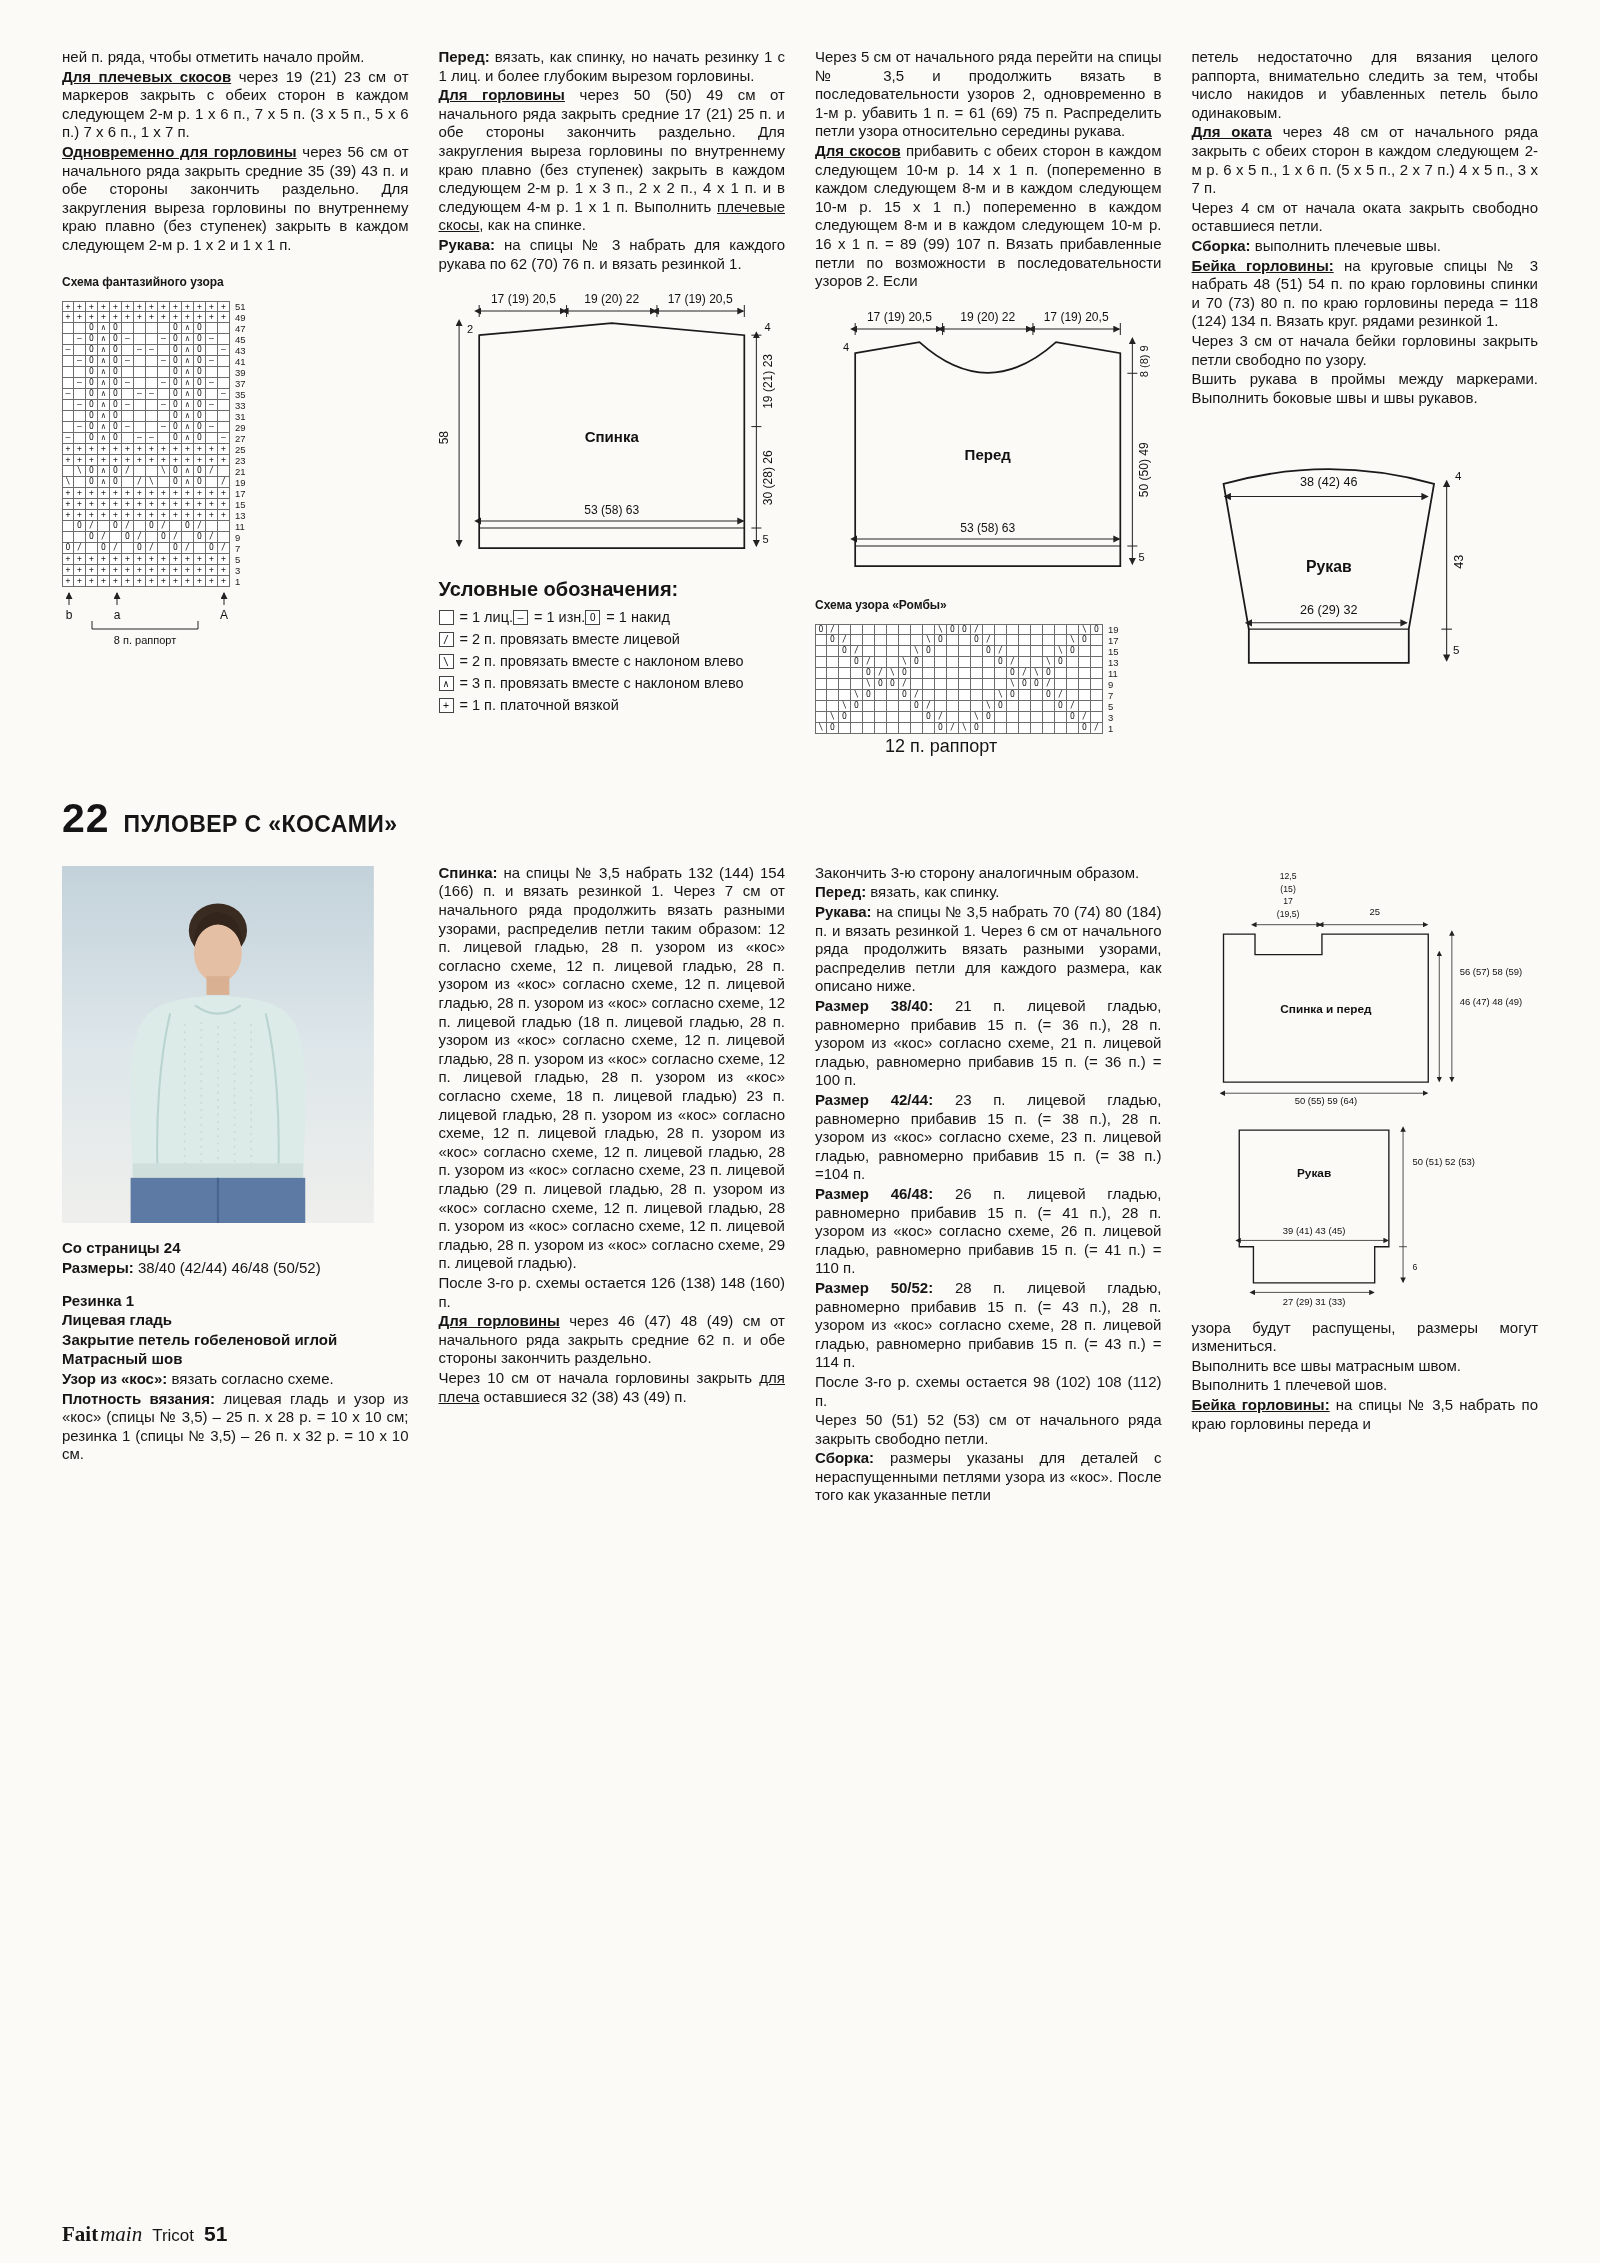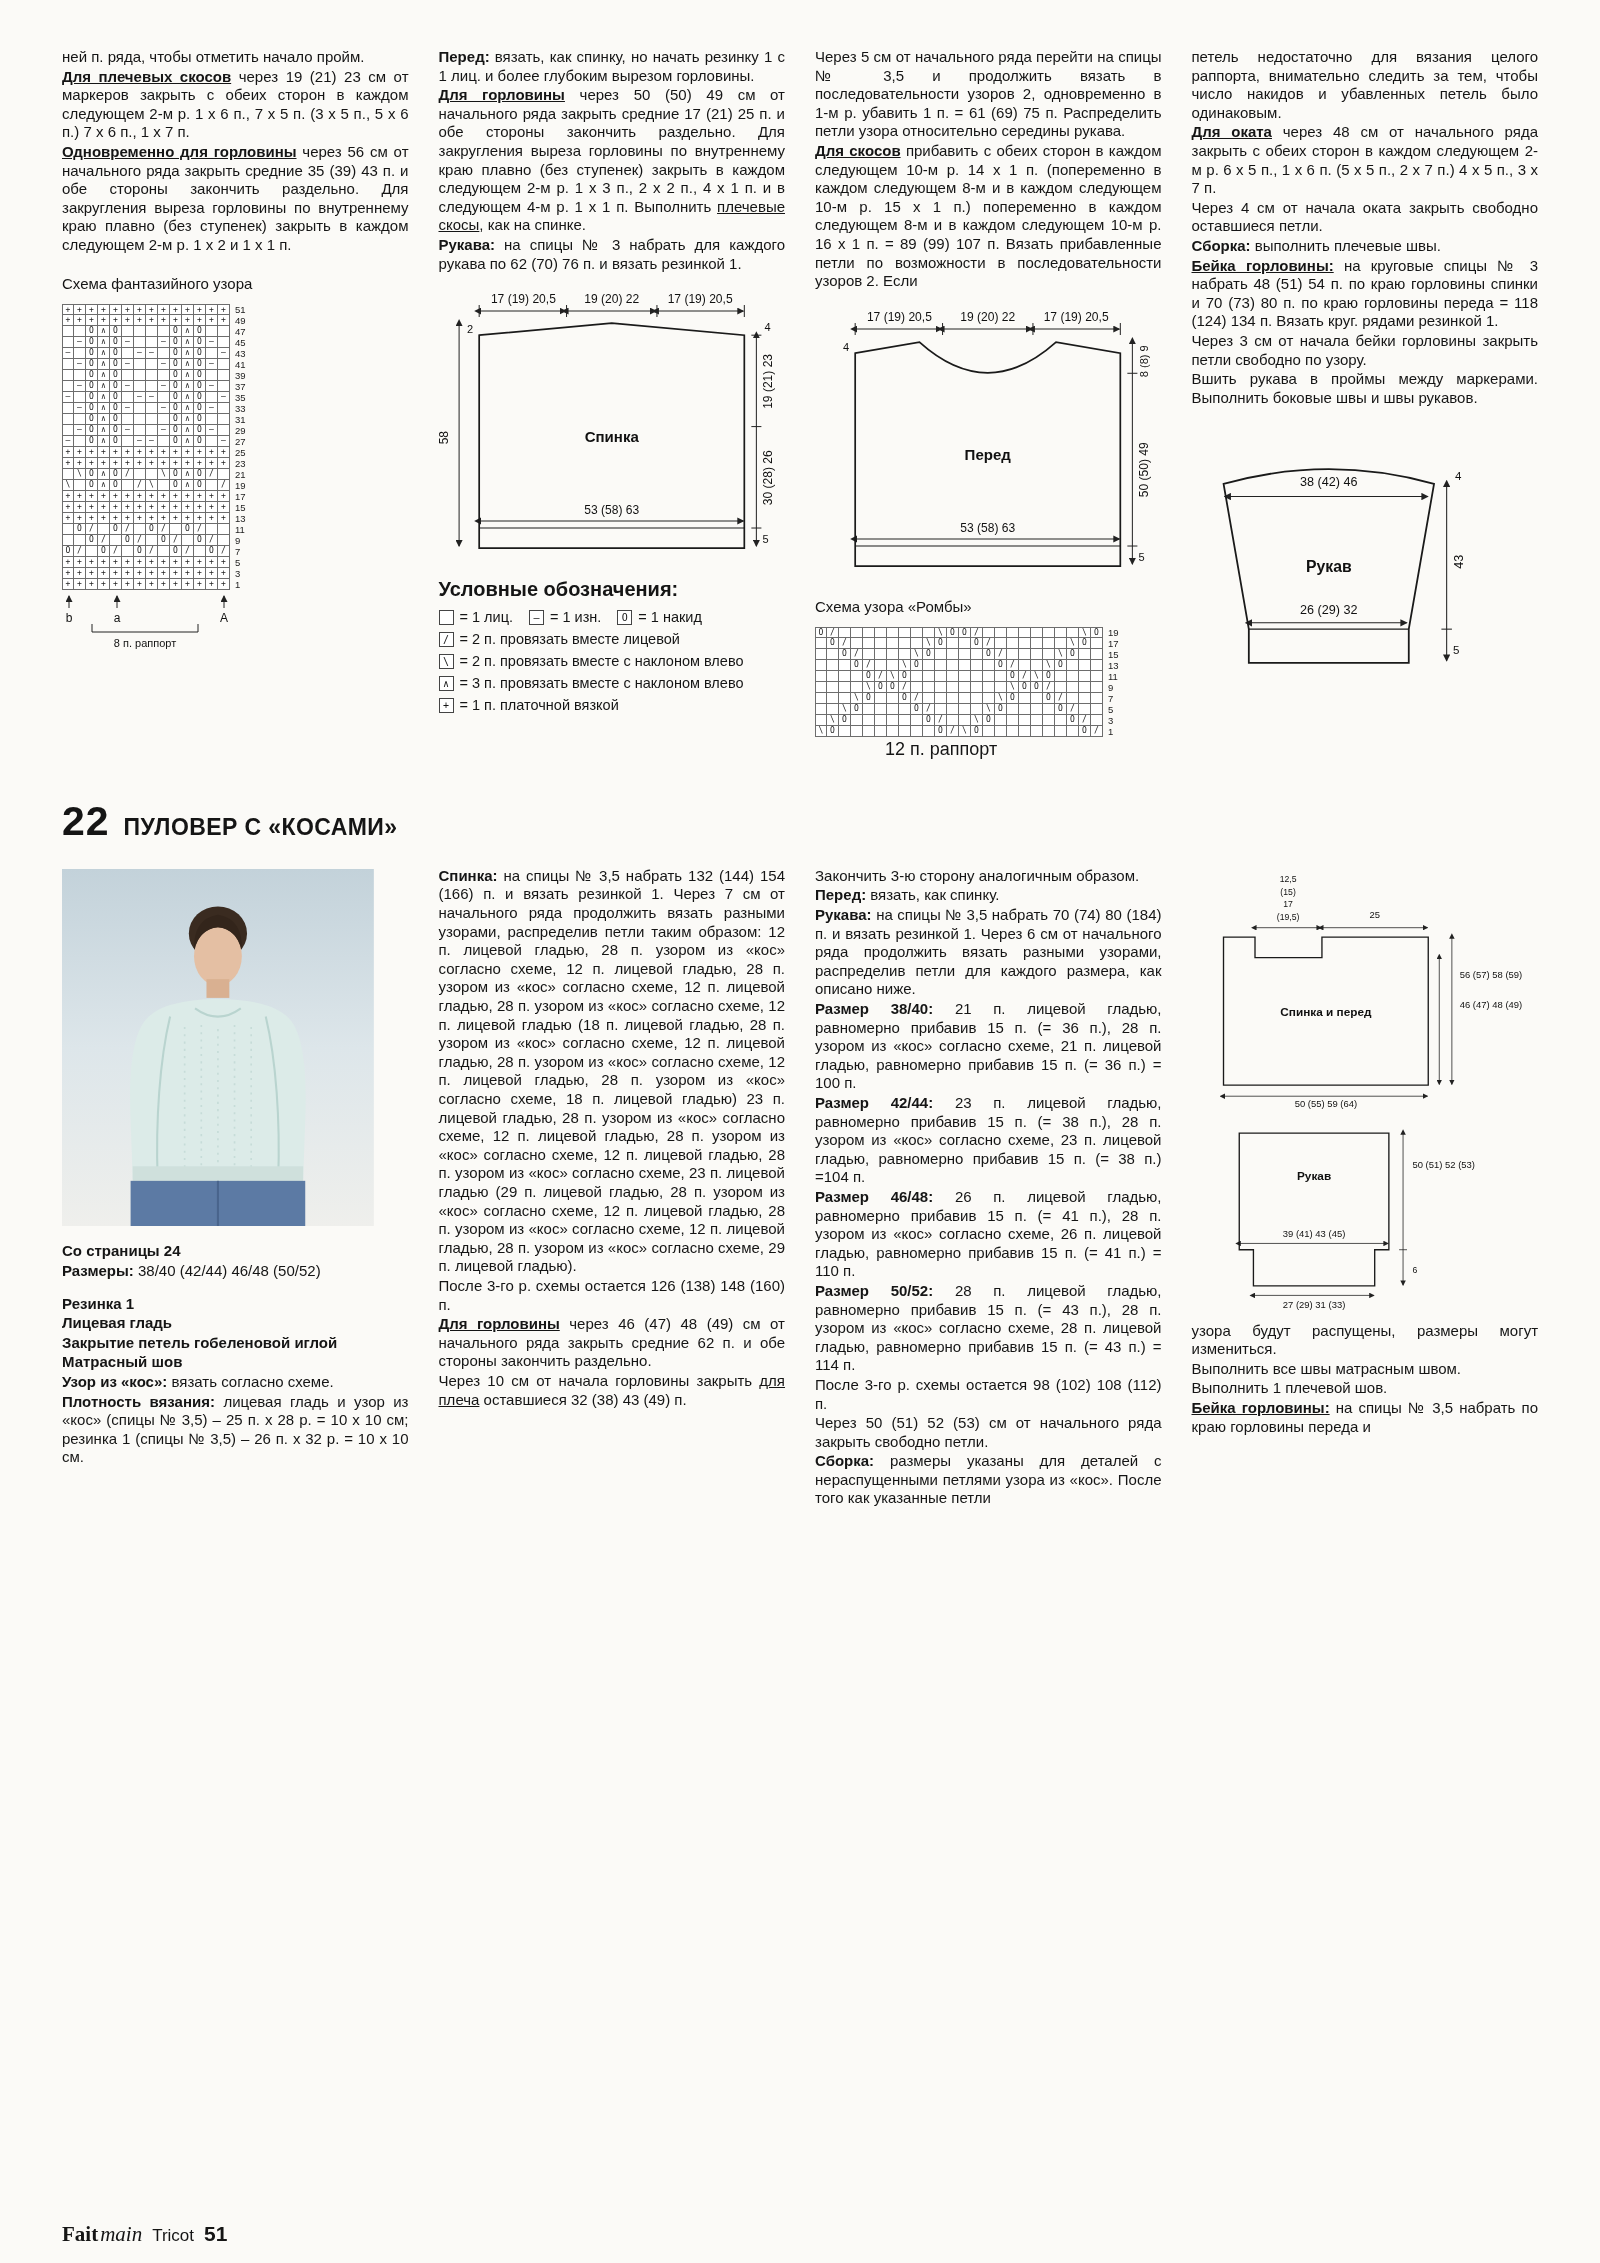--- a/index.html
+++ b/index.html
@@ -7,31 +7,31 @@
   body{width:1600px;min-height:2263px;font-family:"Liberation Sans",sans-serif;color:#151515}
   .page{display:flex;flex-direction:column;min-height:2263px;padding:48px 62px 16px}
   .top-grid,.bottom-grid{display:grid;grid-template-columns:repeat(4,1fr);column-gap:30px}
   .col{min-width:0}
   .par{font-size:15px;line-height:1.24;text-align:justify;margin:0 0 1px}
   .par-gap{height:12px}
   .seg-n{font-weight:normal}
   .seg-b{font-weight:bold}
   .seg-u{text-decoration:underline}
   .seg-bu{font-weight:bold;text-decoration:underline}
-  .chart-title{font-size:15px;font-weight:normal;margin:20px 0 10px}
+  .chart-title{font-size:12px;font-weight:bold;margin:20px 0 10px}
   .knit-chart{display:inline-block;margin-top:2px}
   .kc-row{display:flex}
   .kc-cell{flex:none;width:12px;height:11px;border-right:1px solid #6d6d6d;border-bottom:1px solid #6d6d6d;
            font-family:"DejaVu Sans Mono",monospace;font-size:8px;line-height:10px;text-align:center;color:#222;background:#fff}
   .kc-row .kc-cell:first-child{border-left:1px solid #6d6d6d}
   .kc-row:first-child .kc-cell{border-top:1px solid #6d6d6d}
   .kc-num{flex:none;padding-left:5px;font-size:9.5px;line-height:11px;color:#222}
   .rapport-label{font-size:18px;margin:2px 0 0 70px}
   .legend-title{font-size:20px;font-weight:bold;margin:18px 0 8px}
-  .legend-row{display:flex;gap:16px;align-items:center;margin:6px 0;font-size:14.5px}
+  .legend-row{display:flex;align-items:center;margin:6px 0;font-size:14.5px}
   .legend-item{display:inline-flex;align-items:center;gap:6px}
   .legend-box{flex:none;width:15px;height:15px;border:1.3px solid #444;display:inline-flex;align-items:center;justify-content:center;
               font-family:"DejaVu Sans Mono",monospace;font-size:10px;background:#fff}
   .schem{display:block;width:100%;height:auto;margin:18px 0 6px}
   .schem-small{display:block;width:100%;height:auto;margin:4px 0 10px}
   svg text{font-family:"Liberation Sans",sans-serif;font-size:12px;fill:#111}
   svg .partlbl{font-size:15px;font-weight:bold}
   svg .smalltxt{font-size:11px}
   .dim{stroke:#222;stroke-width:1;fill:none}
   .thin{stroke:#222;stroke-width:1}

